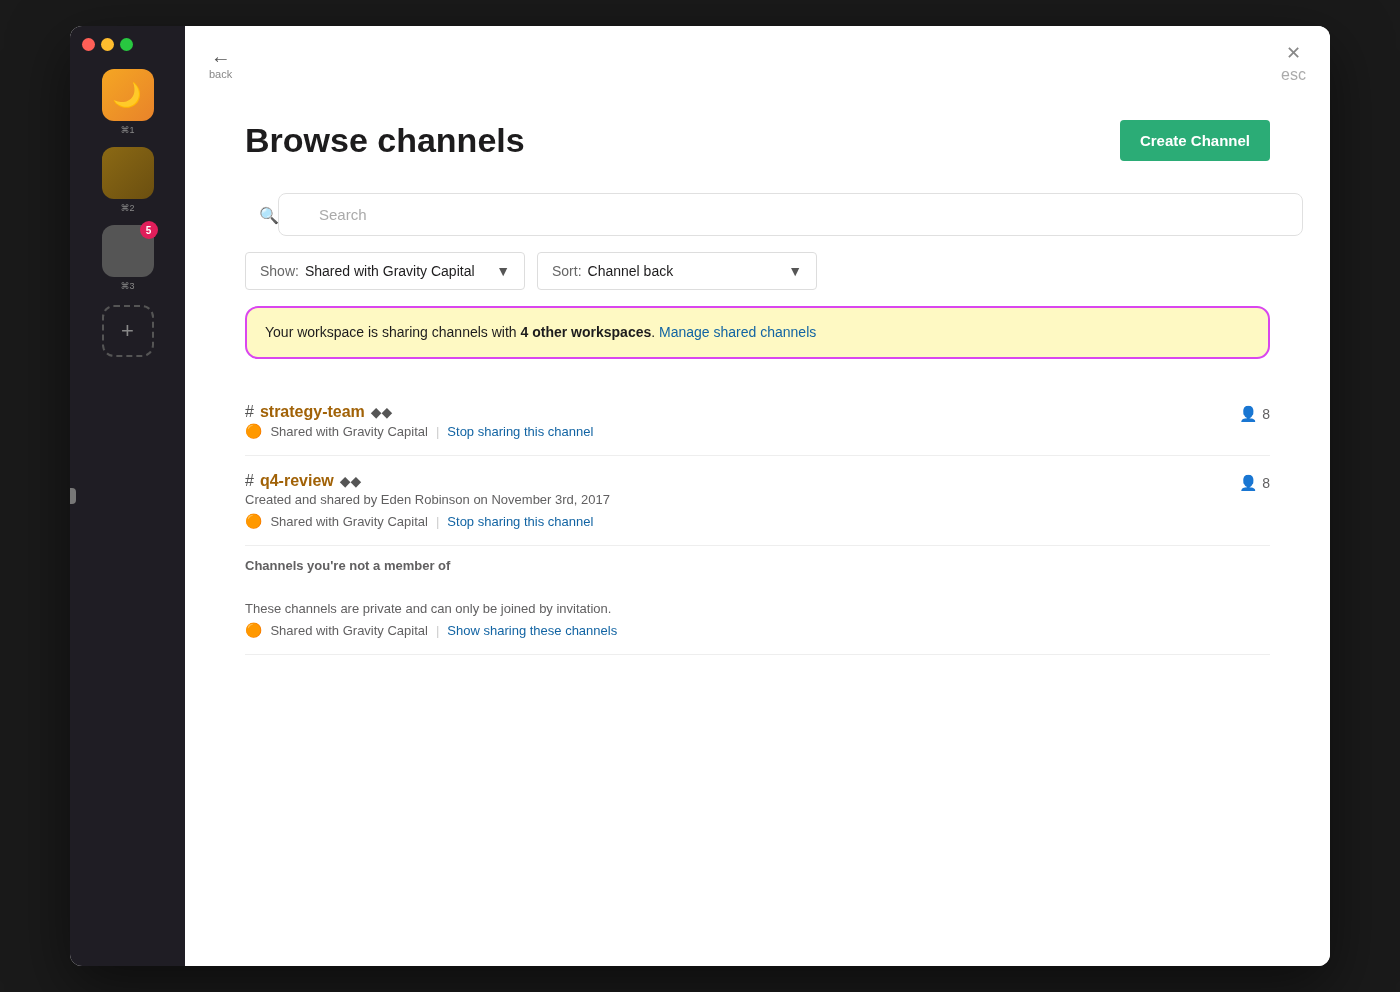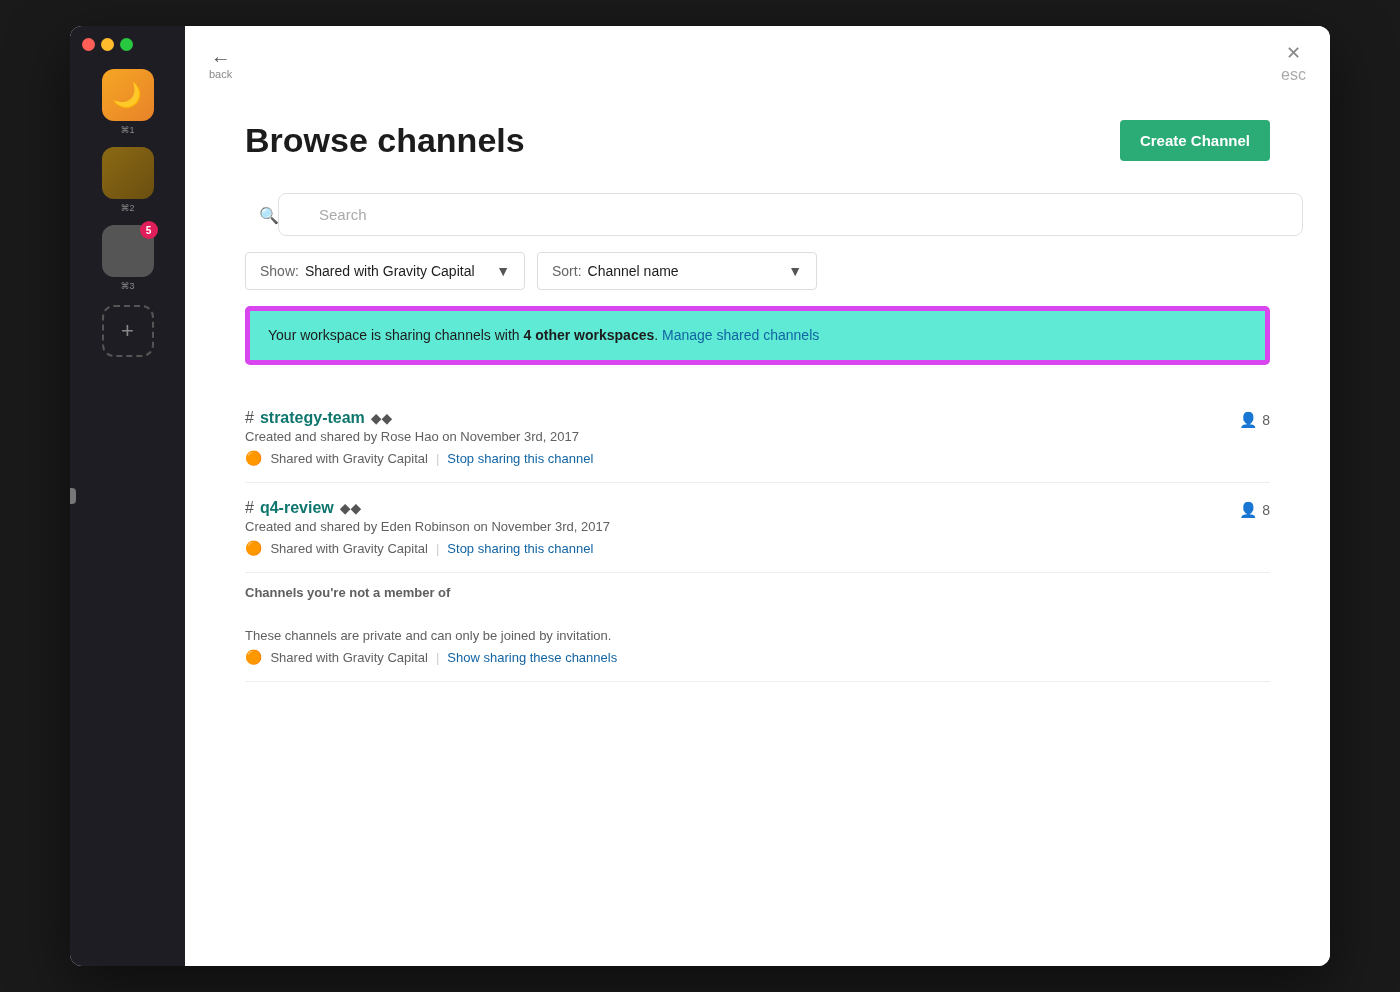--- a/index.html
+++ b/index.html
@@ -273,23 +273,23 @@
       font-weight: 500;
     }
 
     .chevron-down {
       margin-left: auto;
       color: #555;
     }
 
     
     .info-banner {
-      background: #5eead4;
-      border: 5px solid #d946ef;
-      border-radius: 5px;
+      background: #fef9c3;
+      border: 2px solid #d946ef;
+      border-radius: 13px;
       padding: 14px 18px;
       font-size: 14px;
       color: #1d1c1d;
       margin-bottom: 28px;
       line-height: 1.5;
     }
 
     .info-banner strong {
       font-weight: 700;
     }
@@ -338,21 +338,21 @@
 
     .hash-symbol {
       color: #555;
       font-size: 16px;
       font-weight: 500;
     }
 
     .channel-name {
       font-size: 16px;
       font-weight: 700;
-      color: #0f766e;
+      color: #a16207;
     }
 
     .shared-icon {
       font-size: 14px;
       color: #555;
     }
 
     .channel-desc {
       font-size: 13px;
       color: #616061;
@@ -486,40 +486,39 @@
       </div>
 
       <div class="filters-row">
         <div class="filter-dropdown">
           <span class="filter-label">Show:</span>
           <span class="filter-value">Shared with Gravity Capital</span>
           <span class="chevron-down">▼</span>
         </div>
         <div class="filter-dropdown">
           <span class="filter-label">Sort:</span>
-          <span class="filter-value">Channel name</span>
+          <span class="filter-value">Channel back</span>
           <span class="chevron-down">▼</span>
         </div>
       </div>
 
       <div class="info-banner">
         <span>Your workspace is sharing channels with </span><strong>4 other workspaces</strong><span>. </span><a href="#">Manage shared channels</a>
       </div>
 
 
       <ul class="channel-list">
 
         <li class="channel-item">
           <div class="channel-info">
             <div class="channel-name-row">
               <span class="hash-symbol">#</span>
               <span class="channel-name">strategy-team</span>
               <span class="shared-icon">◆◆</span>
             </div>
-            <div class="channel-desc">Created and shared by Rose Hao on November 3rd, 2017</div>
             <div class="channel-shared-row">
               <span class="workspace-emoji">🟠</span>
               <span class="shared-text">Shared with Gravity Capital</span>
               <span class="separator">|</span>
               <a href="#" class="stop-sharing-link">Stop sharing this channel</a>
             </div>
           </div>
           <div class="member-count">
             <span class="member-icon">👤</span>
             <span>8</span>

